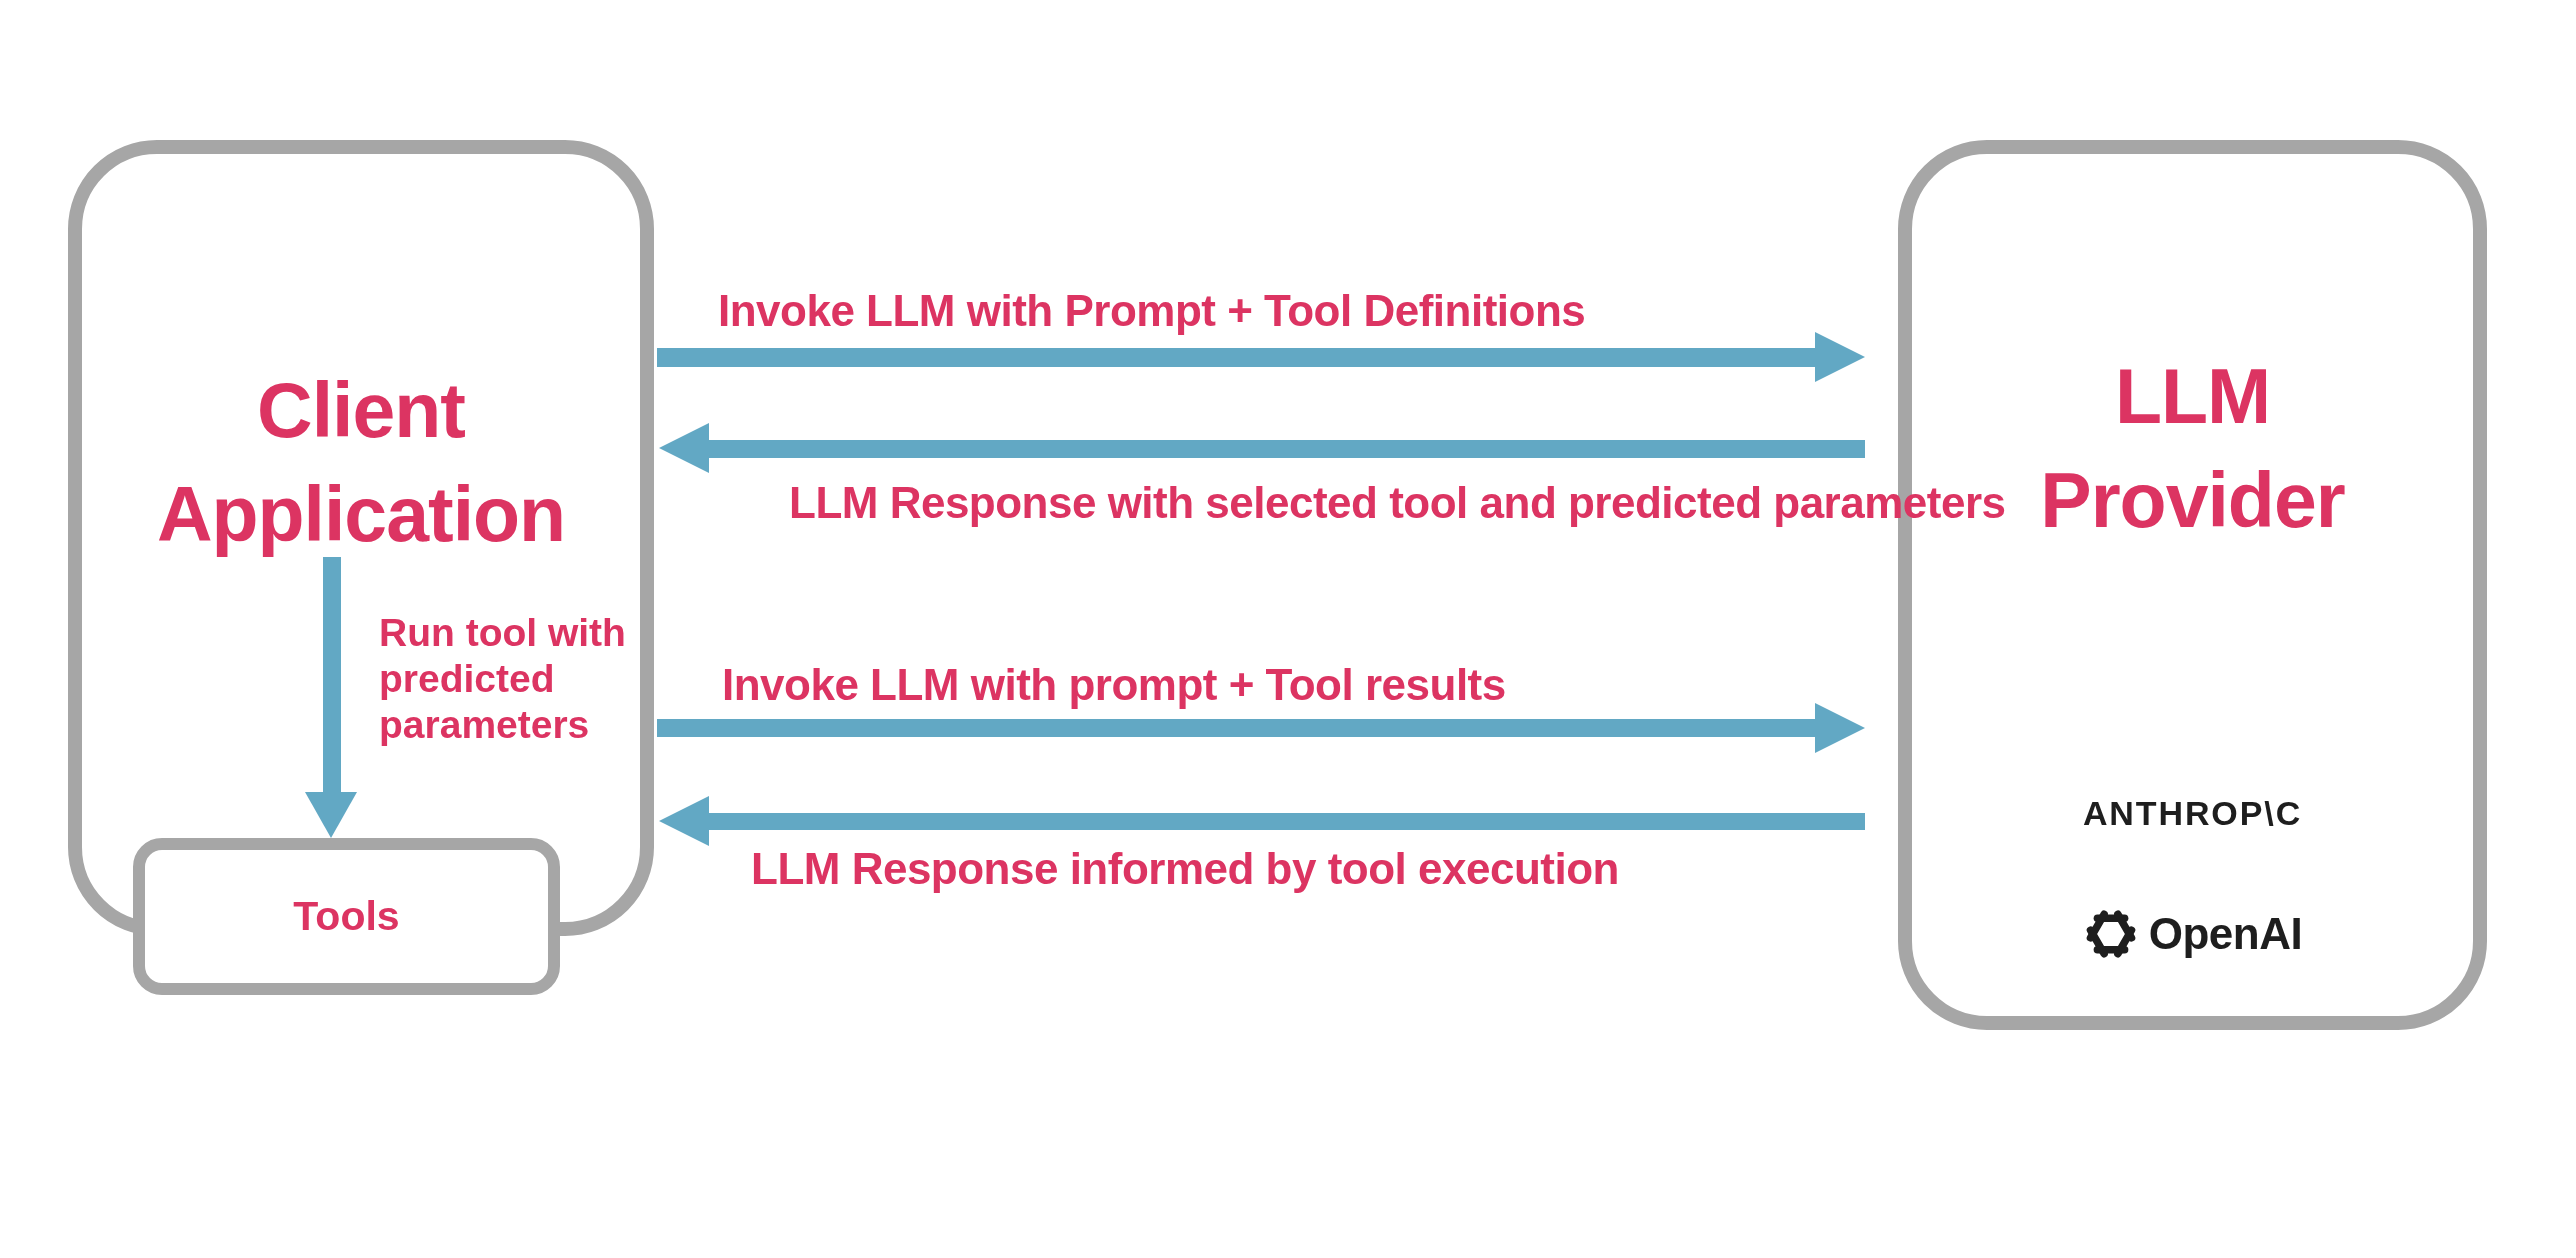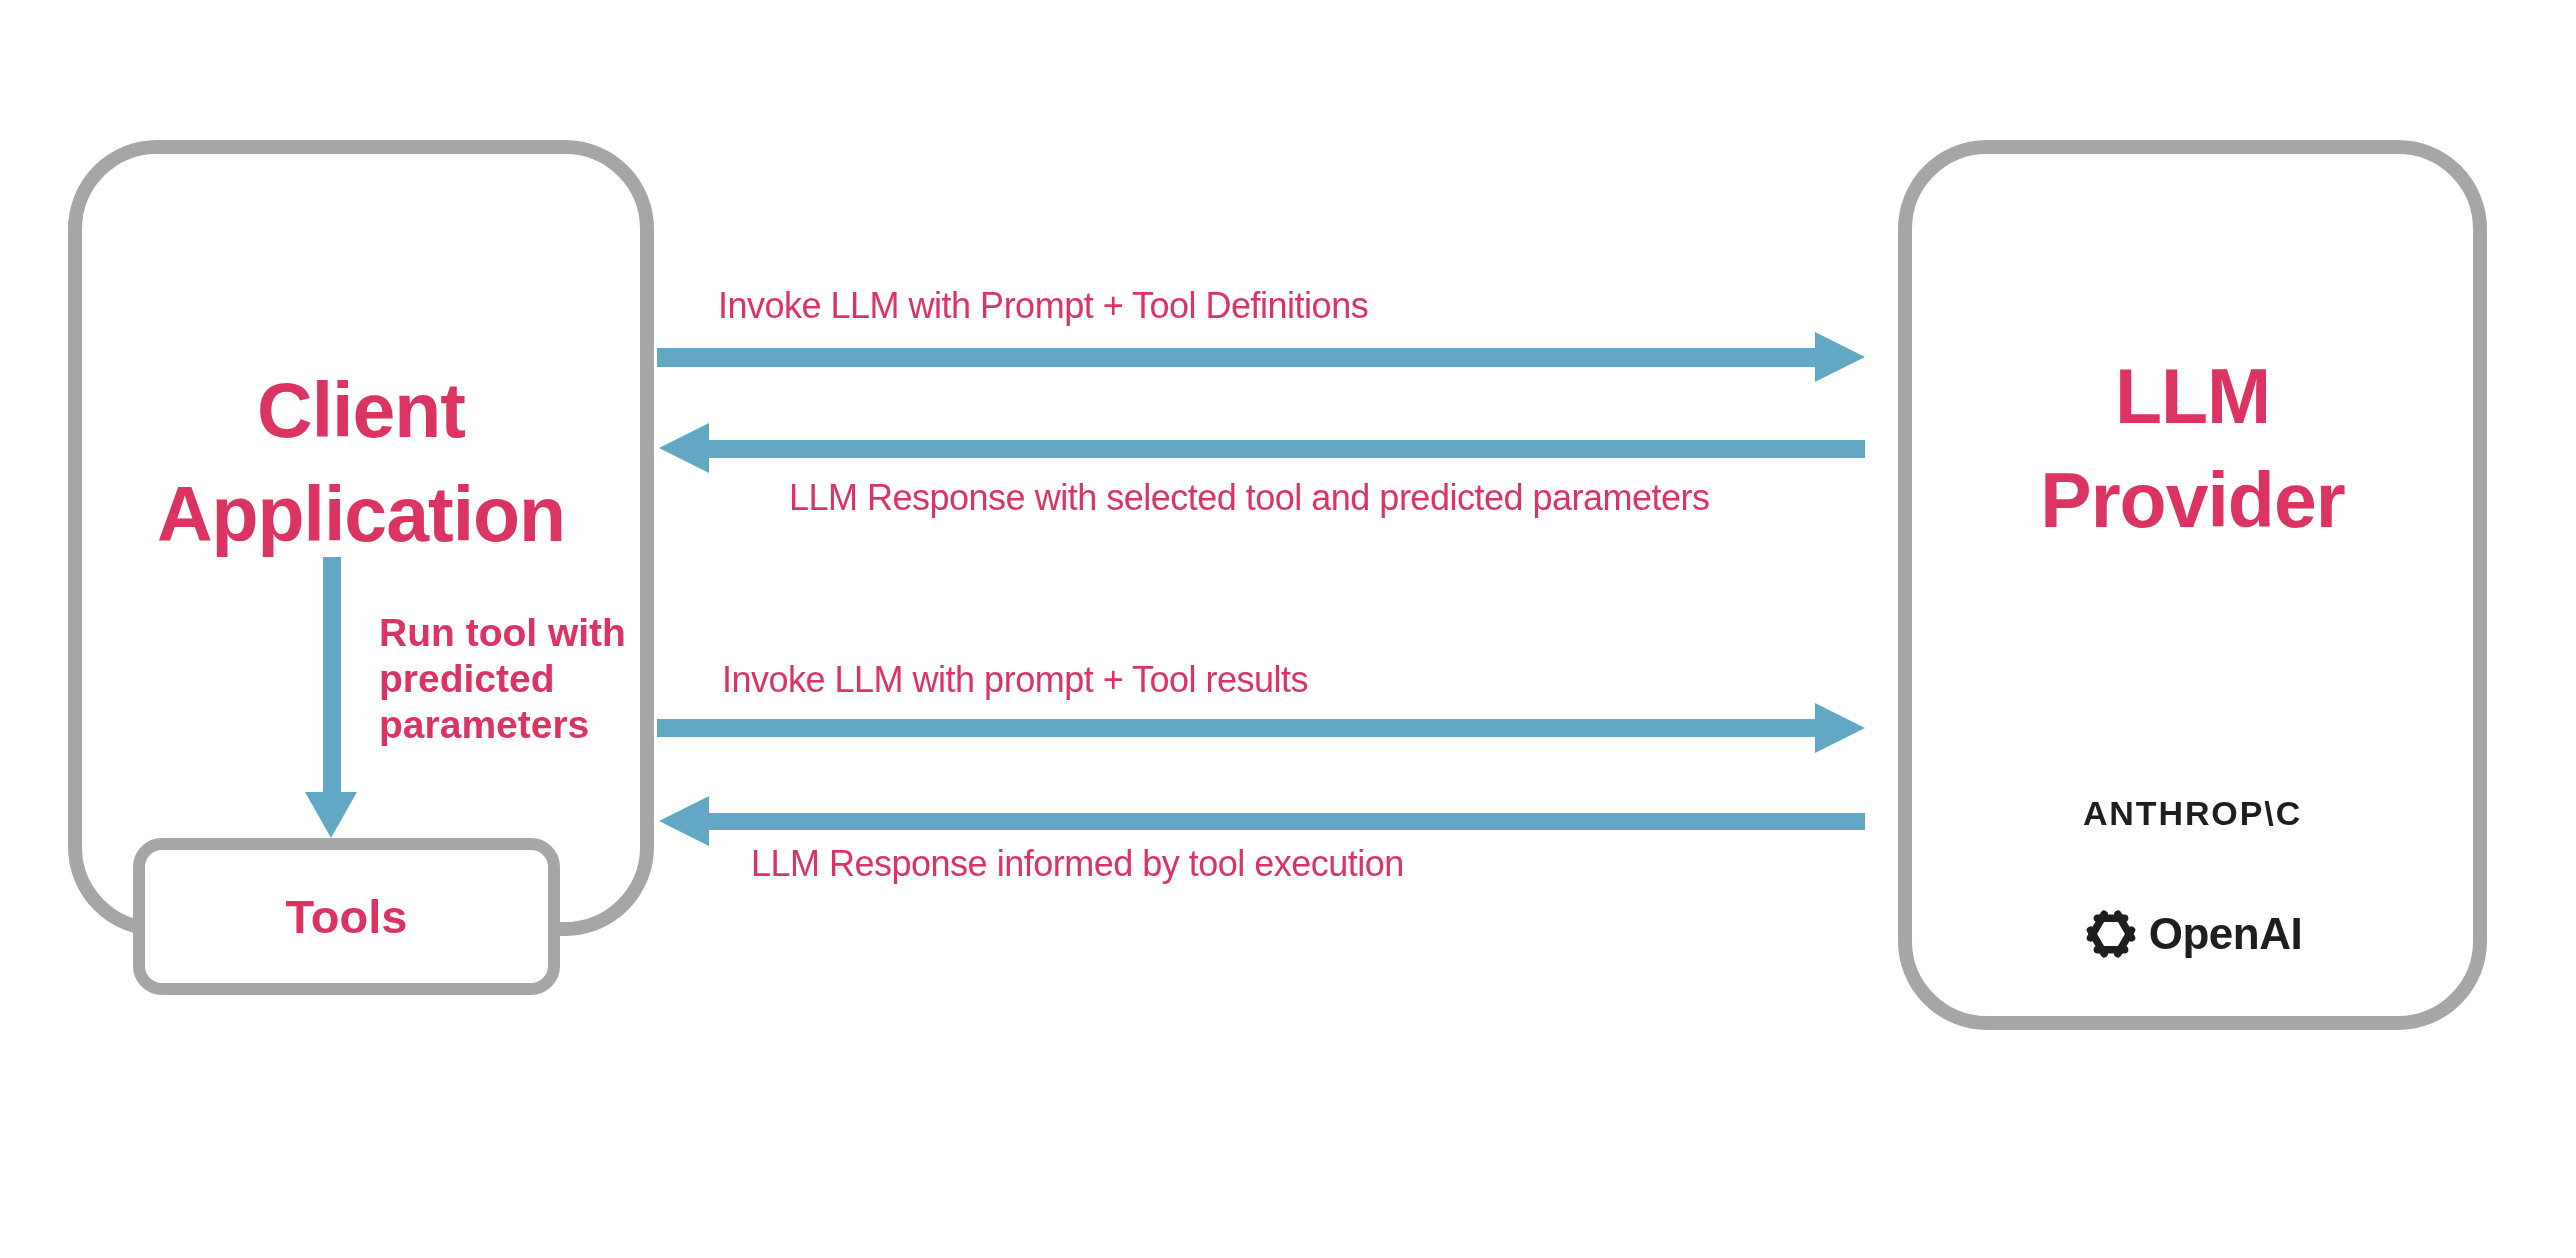--- a/index.html
+++ b/index.html
@@ -41,38 +41,38 @@
     font-size:39px;font-weight:bold;line-height:1.18;color:var(--pink);
     white-space:pre-line;
   }
 
   
   .tools-box{
     position:absolute;left:51px;top:684px;width:427px;height:157px;box-sizing:border-box;
     border:12.6px solid var(--gray);border-radius:29px;background:#ffffff;
     display:flex;align-items:center;justify-content:center;
   }
-  .tools-label{font-size:47px;font-weight:bold;color:var(--pink);text-align:center;}
+  .tools-label{font-size:41px;font-weight:bold;color:var(--pink);text-align:center;}
 
   
   .anthropic-wordmark{
     position:absolute;left:0;width:100%;top:640px;text-align:center;
     font-size:34px;font-weight:bold;letter-spacing:1.9px;color:var(--ink);
   }
   .openai-row{
     position:absolute;left:0;width:100%;top:752px;
     display:flex;align-items:center;justify-content:center;gap:10px;color:var(--ink);
   }
   .openai-icon{display:block;}
   .openai-wordmark{font-size:44px;font-weight:bold;letter-spacing:-0.5px;color:var(--ink);}
 
   
   .msg-label{
     position:absolute;margin:0;white-space:nowrap;
-    font-size:36px;font-weight:normal;line-height:1.25;letter-spacing:-0.5px;color:var(--pink);
+    font-size:44px;font-weight:bold;line-height:1.25;letter-spacing:-0.5px;color:var(--pink);
   }
   .arrow-line{position:absolute;background:var(--blue);}
   .arrow-head{position:absolute;width:0;height:0;
     border-top:25px solid transparent;border-bottom:25px solid transparent;}
   .head-right{border-left:50px solid var(--blue);}
   .head-left{border-right:50px solid var(--blue);}
 
   .lbl1{left:718px;top:283px;}
   .line1{left:657px;top:348px;width:1158px;height:19.3px;}
   .head1{left:1815px;top:332px;}

